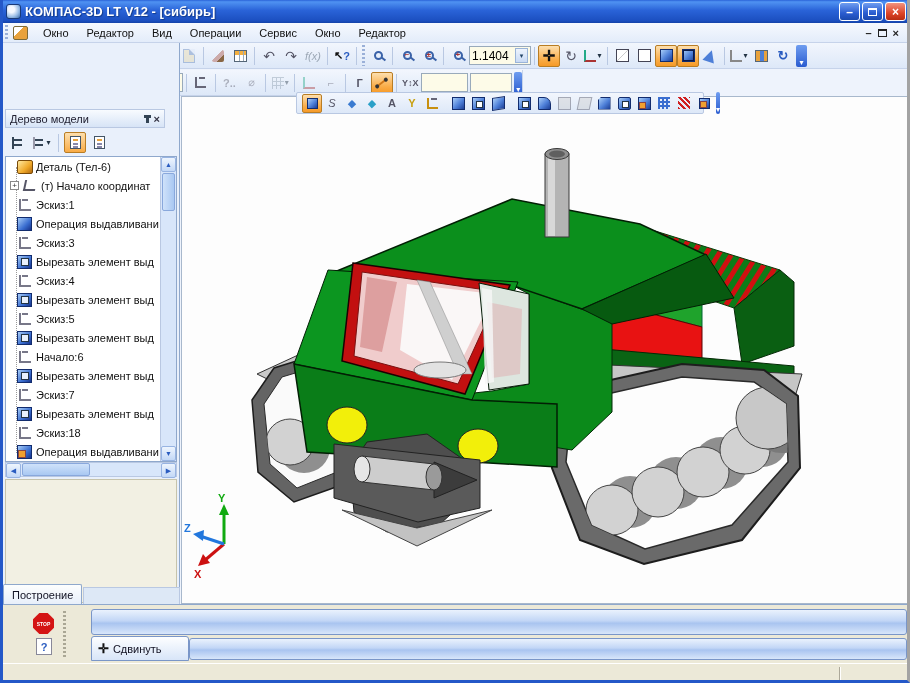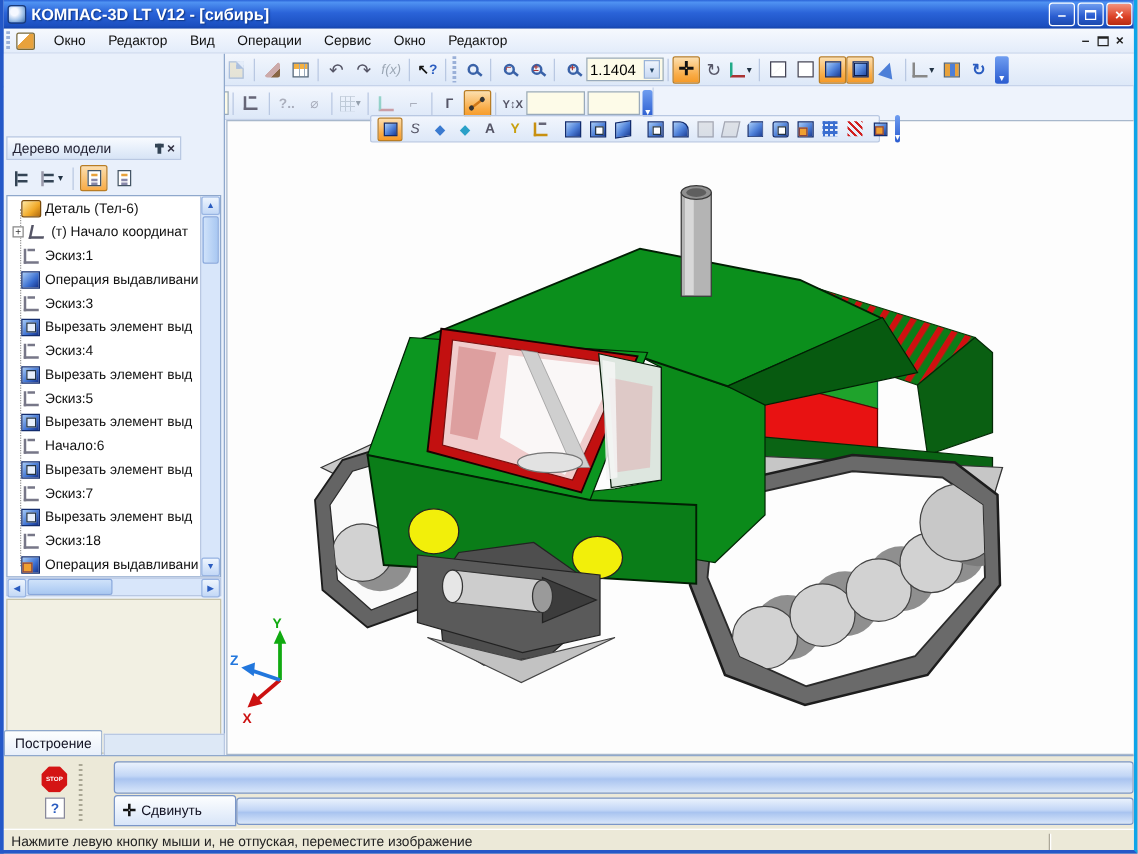--- a/index.html
+++ b/index.html
@@ -1,18 +1,18 @@
 <!DOCTYPE html>
 <html><head>
 <meta charset="utf-8">
 <style>
   * { margin:0; padding:0; box-sizing:border-box; }
   body { font-family:"Liberation Sans", sans-serif; background:#666; }
   #app { position:relative; width:910px; height:683px; background:#eef3fc; overflow:hidden;
-         border-left:3px solid #2458c8; border-right:3px solid #0ea5e9; border-bottom:3px solid #2458c8; }
+         border-left:3px solid #2458c8; border-right:3px solid #a3a3a3; border-bottom:3px solid #2458c8; }
 
   
   .titlebar { position:absolute; left:-3px; top:0; width:910px; height:23px;
     background:linear-gradient(180deg,#2a63d8 0%,#4f92f2 8%,#2a63d8 45%,#1b4fc0 90%,#1443a8 100%);
     display:flex; align-items:center; padding:0 4px; }
   .title-icon { width:15px; height:15px; border-radius:3px; margin:0 4px 0 2px;
     background:radial-gradient(circle at 35% 35%, #f5f8ff 0 25%, #9ec0e8 60%, #3a6aa8 100%);
     border:1px solid #1a3a78; }
   .title-text { color:#fff; font-weight:bold; font-size:13px; text-shadow:1px 1px 1px #123a8a; flex:1; }
   .tb-ctl { width:21px; height:19px; margin-left:2px; border-radius:3px; border:1px solid #fff;
@@ -80,21 +80,21 @@
   .i-snap { width:13px; height:2px; background:#d07818; transform:rotate(-38deg); position:relative; }
   .i-snap::before, .i-snap::after { content:""; position:absolute; width:4px; height:4px; background:#333; border-radius:50%; top:-1px; }
   .i-snap::before { left:-1px; } .i-snap::after { right:-1px; }
   .i-pan { font-weight:bold; font-size:15px; color:#111; line-height:1; }
   .i-diamond { color:#3a7ad0; font-size:11px; }
   .glyph-blue { color:#2a5cc0; font-weight:bold; }
   .glyph-gray { color:#556; }
 
   
   .left-panel { position:absolute; left:0; top:43px; width:177px; height:561px; background:#e9f0fb; border-right:1px solid #8fa8cc; }
-  .lp-header { position:absolute; left:2px; top:66px; width:140px; height:19px;
+  .lp-header { position:absolute; left:2px; top:66px; width:160px; height:19px;
     background:linear-gradient(180deg,#f8fbff,#d7e4f6); border:1px solid #b9c8e2;
     display:flex; align-items:center; font-size:11px; color:#223; padding:0 4px; }
   .lp-header .hdr-btns { margin-left:auto; display:flex; gap:5px; align-items:center; }
   .pin-icon { width:3px; height:8px; background:#345; position:relative; display:block; }
   .pin-icon::before { content:""; position:absolute; top:0; left:-2px; width:7px; height:3px; background:#345; }
   .lp-tools { position:absolute; left:2px; top:87px; width:172px; height:25px; display:flex; align-items:center; gap:2px; padding:0 2px; }
   .lp-btn { width:22px; height:21px; border:1px solid transparent; border-radius:2px; display:flex; align-items:center; justify-content:center; }
   .lp-btn.hl { background:linear-gradient(180deg,#fddfae,#f9ab45); border-color:#b97d24; }
   .i-treestruct { width:12px; height:12px; border-left:2px solid #345; position:relative; }
   .i-treestruct::before { content:""; position:absolute; left:0; top:2px; width:8px; height:2px; background:#345; }
@@ -688,17 +688,16 @@
     <span class="prop-grip"></span>
     <div class="prop-bar1"></div>
     <div class="prop-bar2"></div>
     <div class="cmd-tab">
       <span class="move-cross">✛</span>
       <span>Сдвинуть</span>
     </div>
   </div>
 
   <div class="statusbar">
-    <span>Нажмите левую кнопку мыши и, не отпуская, переместите изображение</span>
     <span class="status-div"></span>
   </div>
 
 </div>
 
 </body></html>

